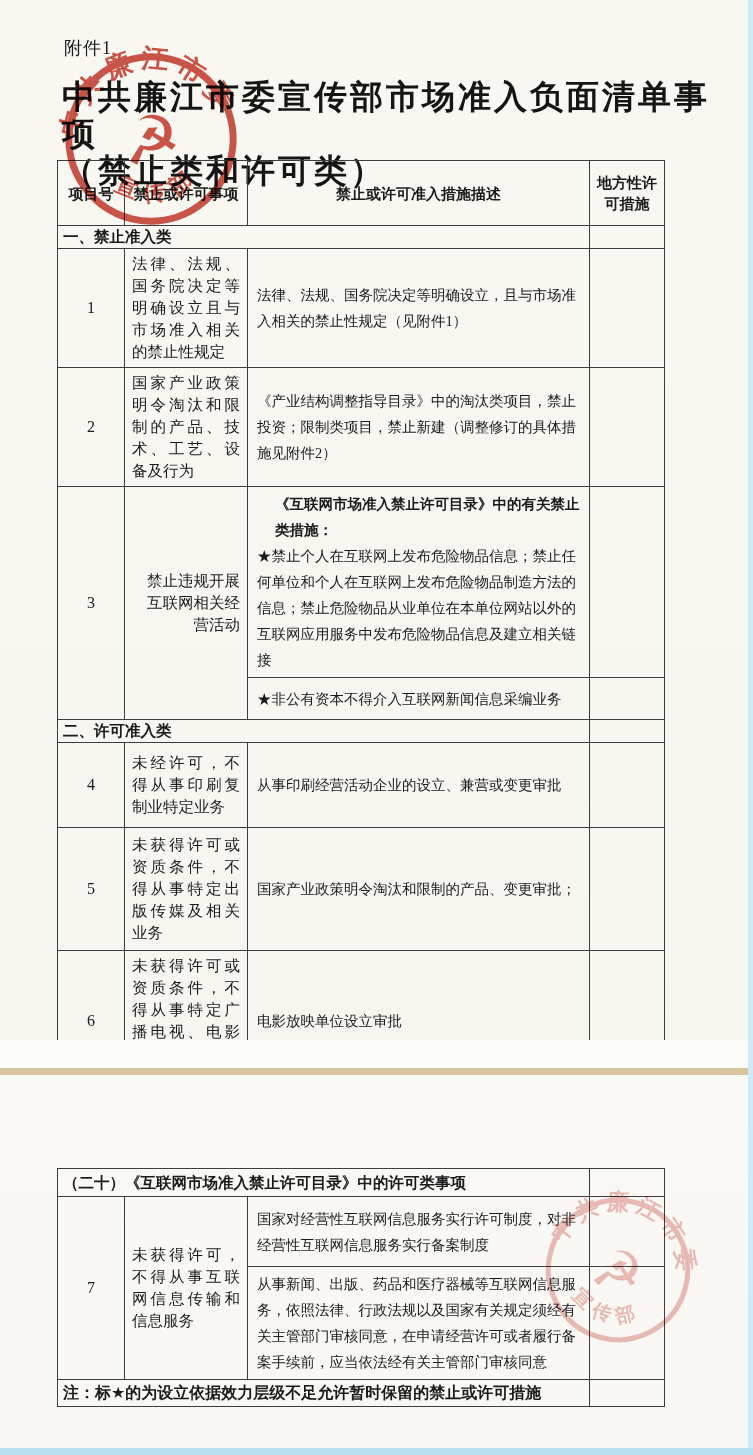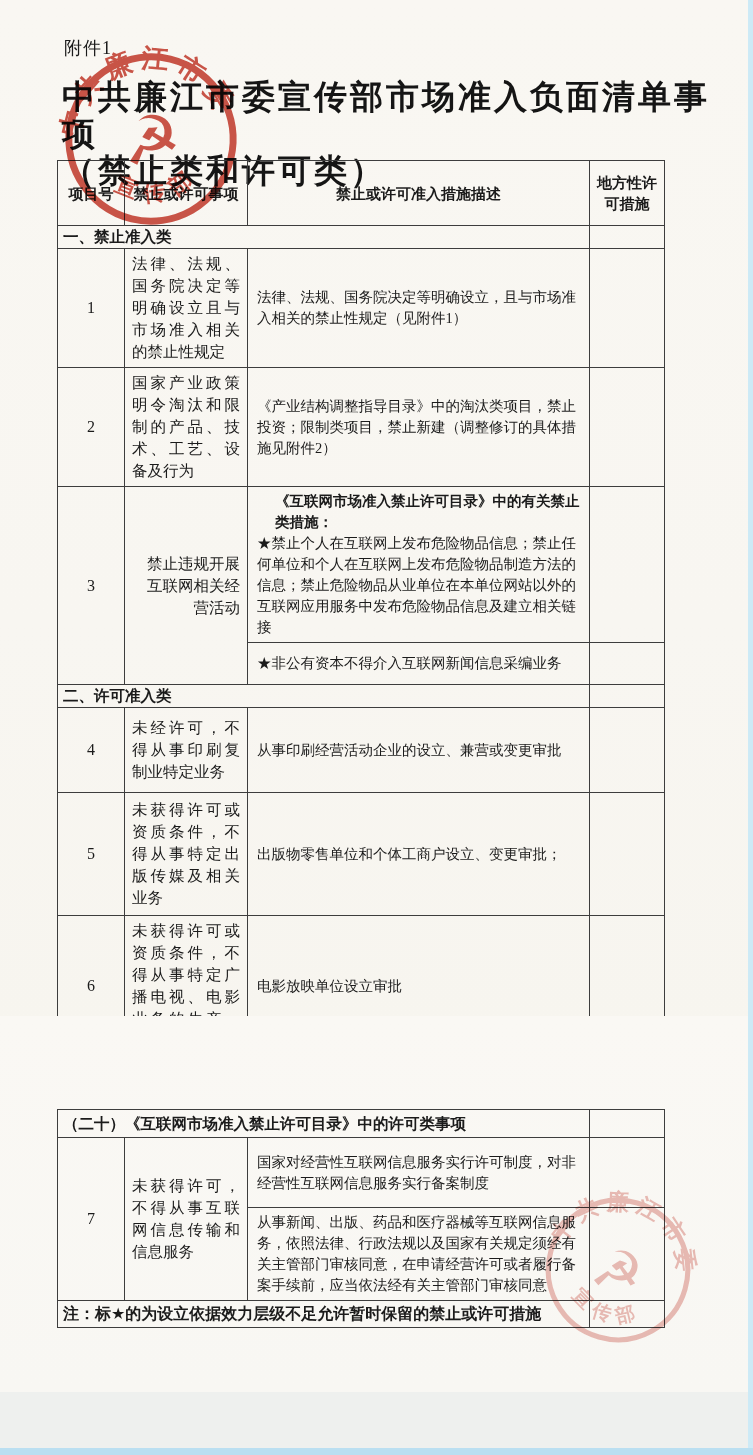--- a/index.html
+++ b/index.html
@@ -12,21 +12,21 @@
   .page1 {
     position:absolute; left:0; top:0; width:753px; height:1040px;
     background:linear-gradient(180deg,#f9f7f2 0%,#f8f6f1 60%,#f7f5ef 100%);
   }
   .page1-edge {
     position:absolute; left:0; top:1040px; width:753px; height:28px;
     background:linear-gradient(180deg,#fbfbfa,#fdfdfc);
   }
   .gap-band { position:absolute; left:0; top:1068px; width:753px; height:7px; background:#d8c5a0; }
   .page2 {
-    position:absolute; left:0; top:1016px; width:753px; height:376px;
+    position:absolute; left:0; top:1075px; width:753px; height:376px;
     background:linear-gradient(180deg,#faf8f4,#f8f7f3);
   }
   .edge-bottom { position:absolute; left:0; top:1448px; width:753px; height:7px; background:#badff1; }
   .edge-right  { position:absolute; top:0; left:748px; width:5px; height:1455px; background:#cdeaf6; }
 
   .attachment { position:absolute; left:64px; top:36px; font-size:18px; letter-spacing:1px; }
 
   .title-block {
     position:absolute; left:62px; top:78px; width:660px; 
     font-family:"Liberation Sans","DejaVu Sans",sans-serif;
@@ -39,21 +39,21 @@
     background:transparent;
   }
   .tbl1 { top:160px; }
   .tbl td, .tbl th { border:1.6px solid #3d3d3d; padding:2px 6px; vertical-align:middle; overflow:hidden; }
   .tbl th {
     font-family:"Liberation Sans","DejaVu Sans",sans-serif;
     font-weight:bold; font-size:15px; text-align:center; line-height:21px; padding:4px 3px;
   }
   td.no   { text-align:center; font-size:16px; font-family:"Liberation Serif","DejaVu Serif",serif; }
   td.item { font-size:15.5px; line-height:22px; text-align:justify; padding:4px 7px; }
-  td.desc { font-size:14.5px; line-height:21px; padding:4px 9px; text-align:left; }
+  td.desc { font-size:14.5px; line-height:26px; padding:4px 9px; text-align:left; }
   td.desc .bold-line {
     font-weight:bold;
     font-family:"Liberation Sans","DejaVu Sans",sans-serif; font-size:14.5px;margin-left:18px;
   }
   tr.section td {
     font-family:"Liberation Sans","DejaVu Sans",sans-serif;
     font-weight:bold; font-size:15.5px; padding:1px 5px; line-height:20px;
   }
   tr.noterow td {
     font-family:"Liberation Sans","DejaVu Sans",sans-serif;
@@ -132,21 +132,21 @@
       </tr>
       <tr style="height:85px">
         <td class="no">4</td>
         <td class="item">未经许可，不得从事印刷复制业特定业务</td>
         <td class="desc">从事印刷经营活动企业的设立、兼营或变更审批</td>
         <td></td>
       </tr>
       <tr style="height:123px">
         <td class="no">5</td>
         <td class="item">未获得许可或资质条件，不得从事特定出版传媒及相关业务</td>
-        <td class="desc">出版物零售单位和个体工商户设立、变更审批；</td>
+        <td class="desc">国家产业政策明令淘汰和限制的产品、变更审批；</td>
         <td></td>
       </tr>
       <tr style="height:118px">
         <td class="no">6</td>
         <td class="item">未获得许可或资质条件，不得从事特定广播电视、电影业务的生产、经营</td>
         <td class="desc">电影放映单位设立审批</td>
         <td></td>
       </tr>
     </tbody>
       </table>

